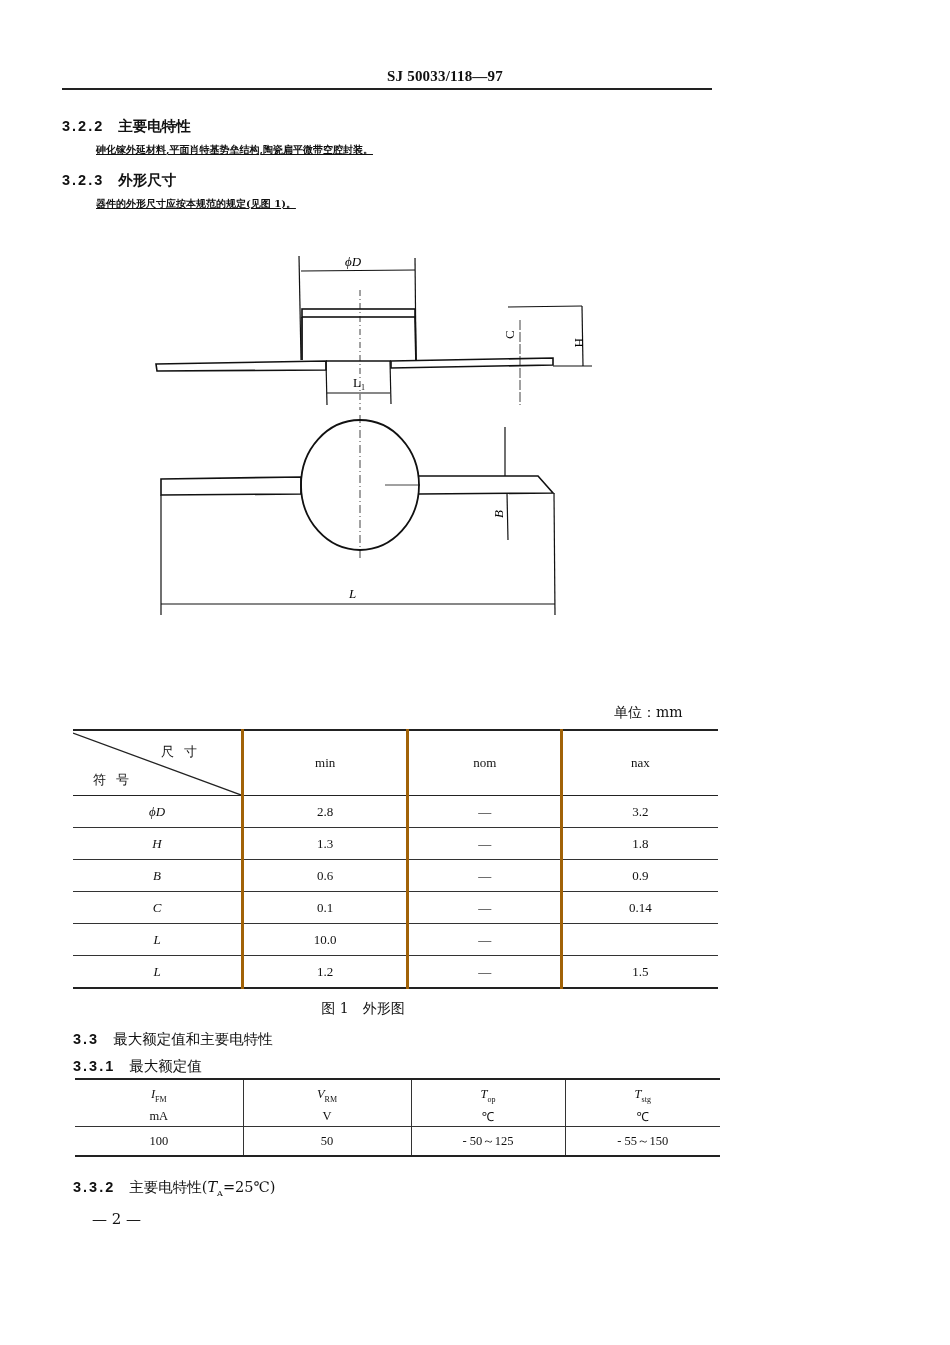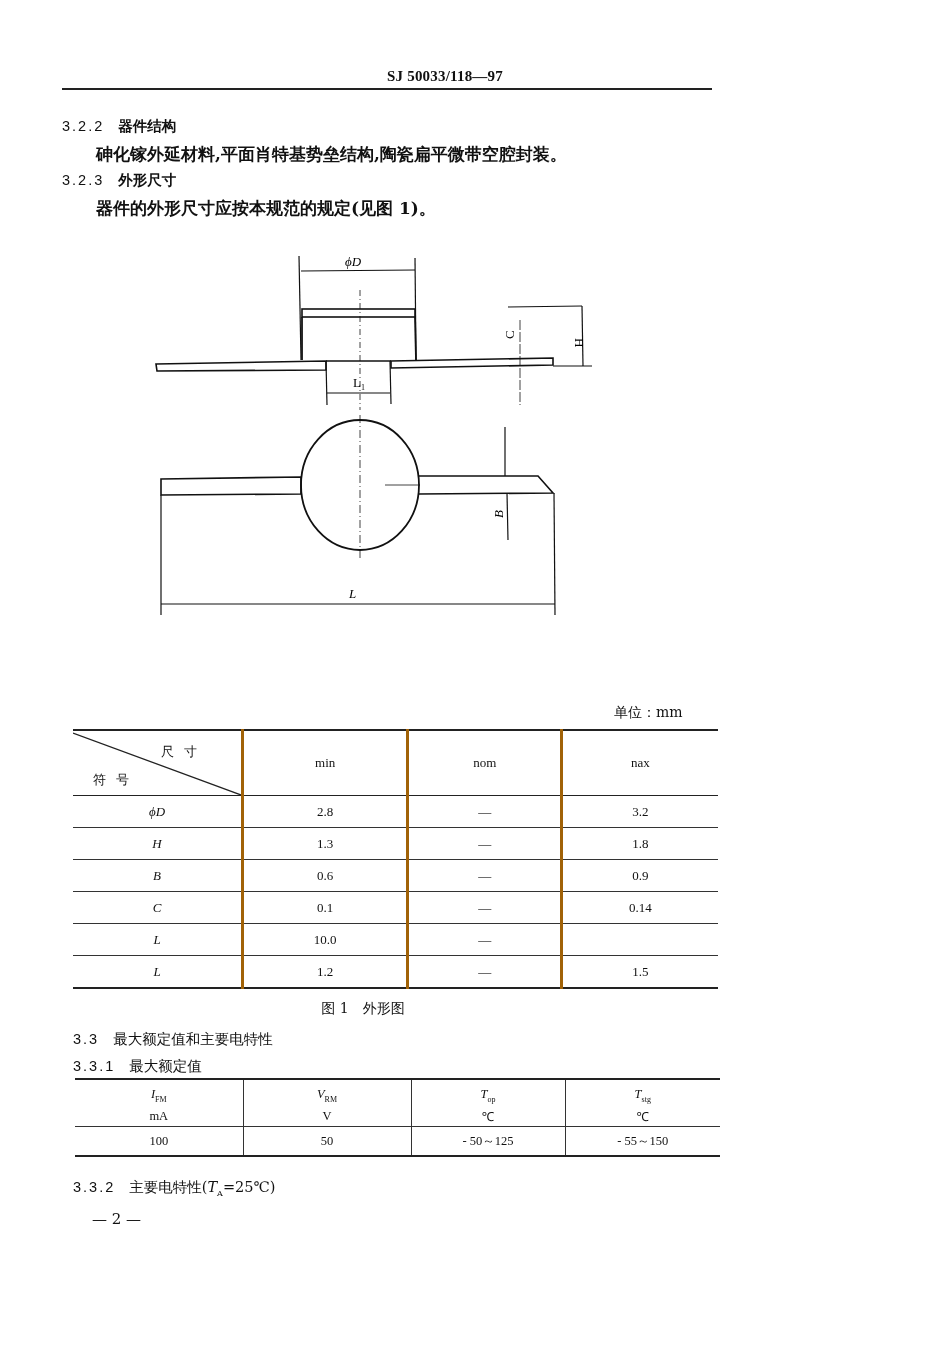--- a/index.html
+++ b/index.html
@@ -3,22 +3,22 @@
 <meta charset="utf-8">
 <style>
   html, body { margin: 0; padding: 0; background: #ffffff; }
   body { width: 950px; height: 1345px; position: relative; overflow: hidden;
          font-family: "DejaVu Serif", "Liberation Serif", serif; color: #111; }
   .abs { position: absolute; }
   .hdr { top: 66px; left: 0; width: 950px; text-align: center; }
   .hdr span { font-family: Liberation Serif, serif; font-weight: bold; font-size: 15px; letter-spacing: 0.2px; margin-left: -60px; }
   .hdr-rule { top: 88px; left: 62px; width: 650px; height: 0; border-top: 2px solid #222; }
   .sec { font-size: 14.5px; font-weight: bold; }
-  .sec .num { font-family: "Liberation Sans", "DejaVu Sans", sans-serif; font-weight: normal; letter-spacing: 2px; margin-right: 14px; }
-  .body-text { font-size: 17px; font-weight: bold; }
+  .sec .num { font-family: "Liberation Sans", "DejaVu Sans", sans-serif; font-weight: bold; letter-spacing: 2px; margin-right: 14px; }
+  .body-text { font-size: 10px; font-weight: bold; text-decoration: underline; }
   .unit { top: 704px; left: 614px; font-size: 14px; }
   table { border-collapse: collapse; }
   .dim-table { top: 729px; left: 73px; width: 645px; }
   .dim-table td { border-left: 3px solid #a16207; text-align: center; font-size: 13px; height: 31px; padding: 0; font-family: "Liberation Serif", serif; }
   .dim-table td:first-child { border-left: none; }
   .dim-table tr { border-bottom: 1px solid #333; }
   .dim-table tr.head td { height: 64px; }
   .dim-table tr.head { border-bottom: 1.5px solid #222; }
   .dim-table { border-top: 2px solid #222; border-bottom: 2px solid #222; }
   .sym { font-style: italic; }
@@ -40,21 +40,21 @@
   .pagenum { top: 1210px; left: 92px; font-size: 15px; }
   .lbl { font-family: "Liberation Serif", serif; font-size: 13px; }
 </style>
 </head>
 <body>
 
 <div class="abs hdr"><span>SJ 50033/118—97</span></div>
 <div class="abs hdr-rule"></div>
 
 <div class="abs sec" style="top:117px;left:62px;">
-  <span class="num">3.2.2</span><span>器件结构</span>
+  <span class="num">3.2.2</span><span>主要电特性</span>
 </div>
 <div class="abs body-text" style="top:143px;left:96px;">砷化镓外延材料,平面肖特基势垒结构,陶瓷扁平微带空腔封装。</div>
 
 <div class="abs sec" style="top:171px;left:62px;">
   <span class="num">3.2.3</span><span>外形尺寸</span>
 </div>
 <div class="abs body-text" style="top:197px;left:96px;">器件的外形尺寸应按本规范的规定(见图 1)。</div>
 
 <svg class="abs" style="top:240px;left:150px;" width="450" height="385" viewBox="150 240 450 385" xmlns="http://www.w3.org/2000/svg">
   <g stroke="#111" fill="none" stroke-width="1.2">

